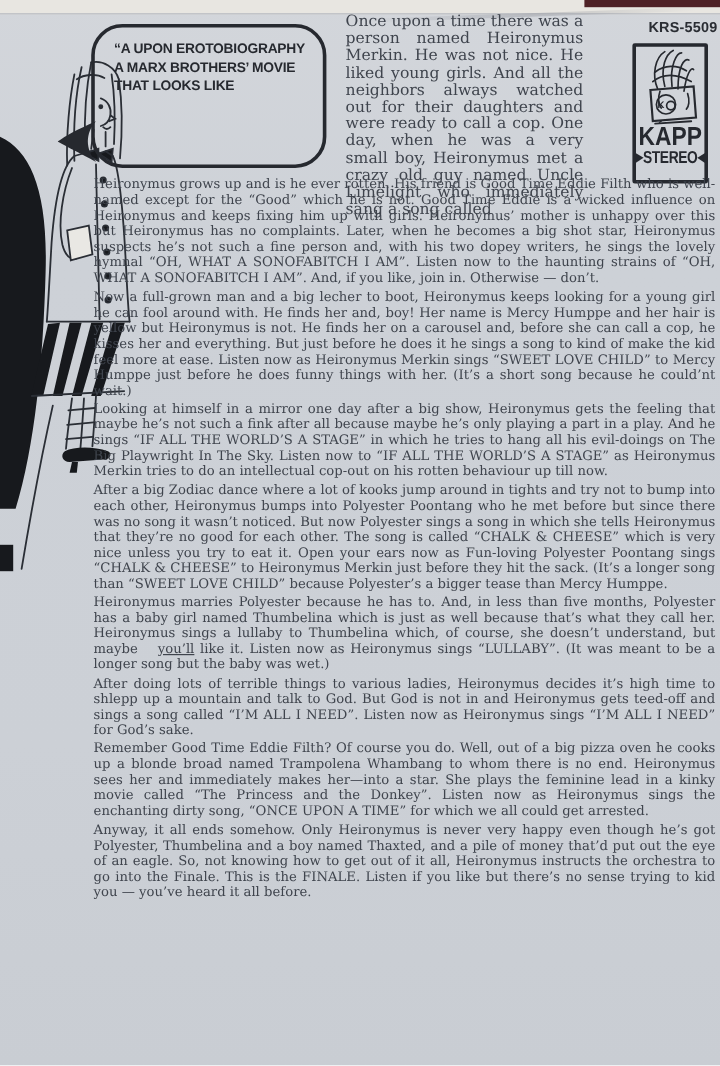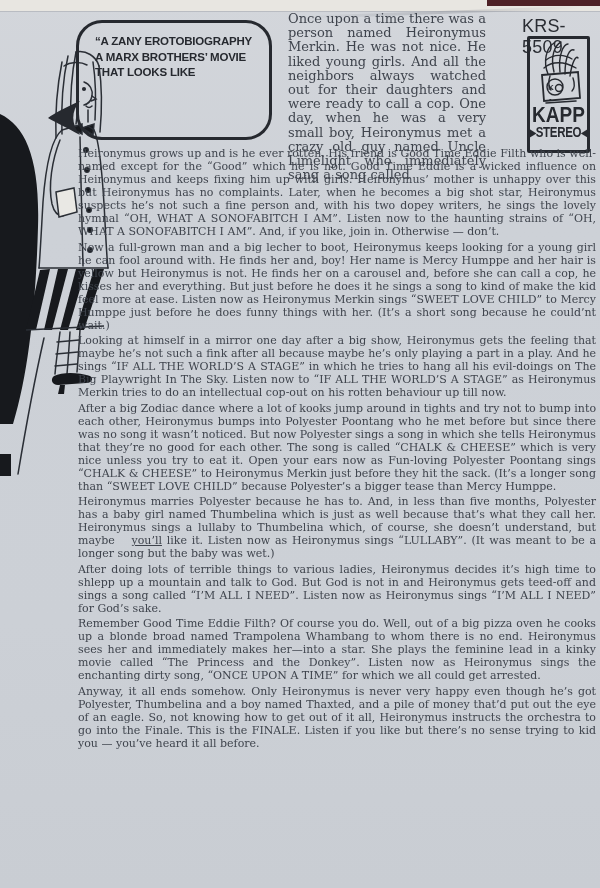--- a/index.html
+++ b/index.html
@@ -32,23 +32,23 @@
     padding:11px 8px 0 16px;
   }
   .bubble-line{
     font-family:"Liberation Sans", sans-serif;
     font-weight:bold;font-size:11.5px;line-height:15.6px;
     letter-spacing:-0.2px;color:#26292f;white-space:nowrap;
   }
   .bubble-tail{position:absolute;left:48px;top:100px;}
   
   .catalog{
-    position:absolute;left:522px;top:16px;width:76px;text-align:left;
-    font-family:"Liberation Sans", sans-serif;font-weight:normal;
-    font-size:18px;color:#2a2d33;letter-spacing:0.2px;
+    position:absolute;left:522px;top:16px;width:76px;text-align:right;
+    font-family:"Liberation Sans", sans-serif;font-weight:bold;
+    font-size:12px;color:#2a2d33;letter-spacing:0.2px;
   }
   .logo-box{
     position:absolute;left:527px;top:36px;width:63px;height:117px;
     border:3px solid #26292f;box-sizing:border-box;border-radius:2px;
     display:flex;flex-direction:column;align-items:center;
   }
   .kapp-text{
     position:relative;
     font-family:"Liberation Sans", sans-serif;font-weight:bold;
     font-size:19px;line-height:17px;color:#26292f;letter-spacing:0px;
@@ -142,21 +142,21 @@
       <path d="M70,290 C69,306 68,320 67,332"></path>
       <path d="M80,288 C79,304 78,318 77,330"></path>
       <path d="M57,300 L79,298 M56,312 L78,310 M55,324 L77,322"></path>
       <path d="M44,296 C34,340 24,396 18,432"></path>
     </g>
     <path d="M54,334 C62,330 78,330 90,334 C94,336 92,341 86,341 L58,343 C52,343 50,337 54,334 Z" fill="#17191d"></path>
     <path d="M60,343 L58,352 L64,352 L65,343 Z" fill="#17191d"></path>
   </svg>
 
   <div class="bubble">
-    <div class="bubble-line">“A ZANY EROTOBIOGRAPHY</div>
+    <div class="bubble-line">“A UPON EROTOBIOGRAPHY</div>
     <div class="bubble-line">A MARX BROTHERS’ MOVIE</div>
     <div class="bubble-line">THAT LOOKS LIKE</div>
   </div>
   <svg class="bubble-tail" width="32" height="36" viewBox="0 0 32 36">
     <path d="M32,1 C16,8 7,13 0,18 C9,23 19,28 32,35 C23,24 23,11 32,1 Z" fill="#26292f"></path>
   </svg>
 
   <div class="catalog">KRS-5509</div>
   <div class="logo-box">
     <svg width="54" height="66" viewBox="0 0 54 66" style="margin-top:1px;">

